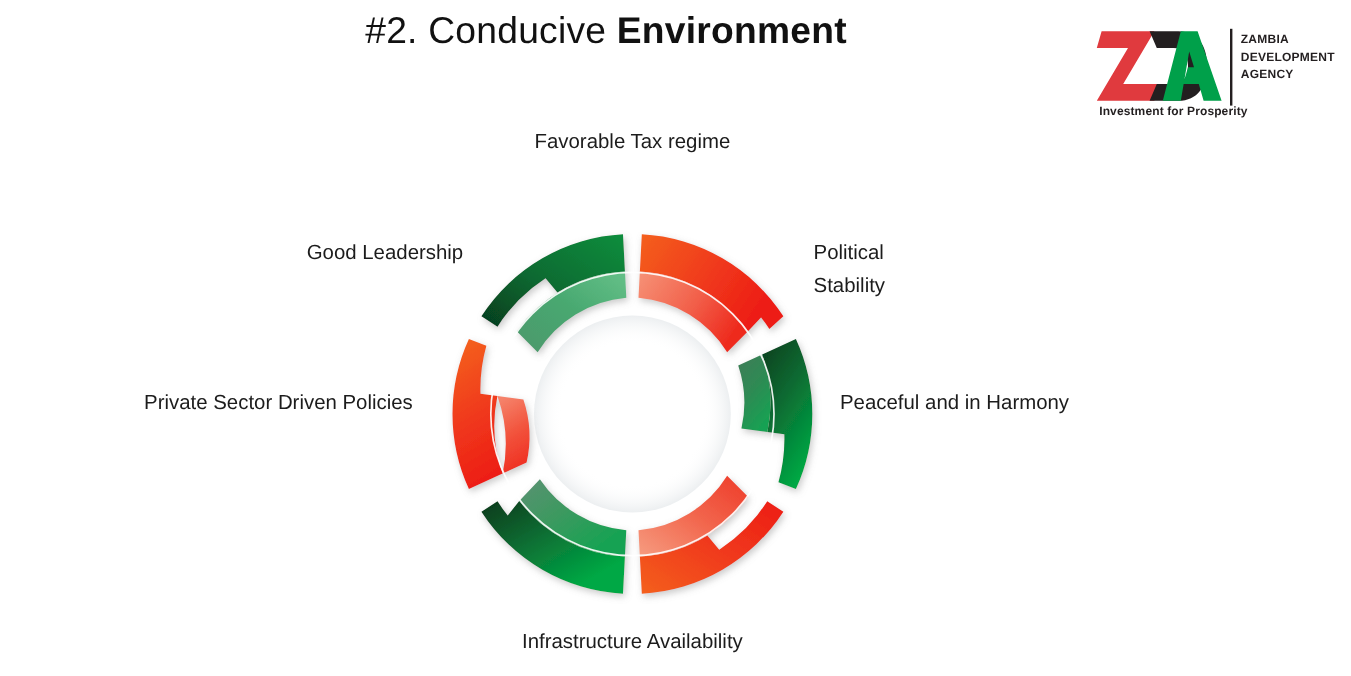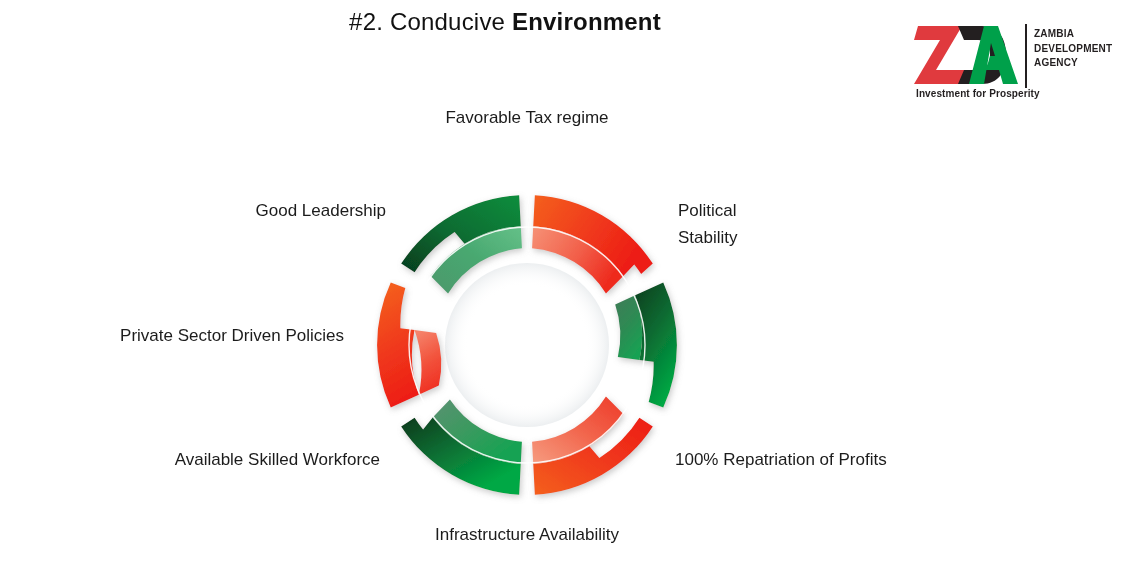--- a/index.html
+++ b/index.html
@@ -20,21 +20,21 @@
     overflow: hidden;
   }
 
   
   #title {
     position: absolute;
     left: 0;
     top: 8px;
     width: 1010px;
     text-align: center;
-    font-size: 24px;
+    font-size: 31px;
     letter-spacing: 0.2px;
     color: #111111;
     white-space: nowrap;
   }
   #title .t-light { font-weight: 400; }
   #title .t-bold  { font-weight: 700; }
 
   
   #logo {
     position: absolute;
@@ -306,19 +306,18 @@
                  L -96.35 -69.06 Z" fill="url(#gInGreenTL)"></path>
       </g>
 
       <circle cx="0" cy="0" r="118" fill="none" stroke="#ffffff" stroke-width="1.4" stroke-opacity="0.9"></circle>
     </g>
   </svg>
 
   <div class="label c" id="lbl-tax">Favorable Tax regime</div>
   <div class="label l" id="lbl-private">Private Sector Driven Policies</div>
   <div class="label l" id="lbl-leader">Good Leadership</div>
-  <div class="label l" id="lbl-workforce">Available Skilled Workforce</div>
   <div class="label r" id="lbl-political">Political
 Stability</div>
   <div class="label c" id="lbl-infra">Infrastructure Availability</div>
-  <div class="label r" id="lbl-repat">100% Repatriation of Profits</div>
+  <div class="label r" id="lbl-peaceful">Peaceful and in Harmony</div>
 
 </div>
 
 </body></html>

